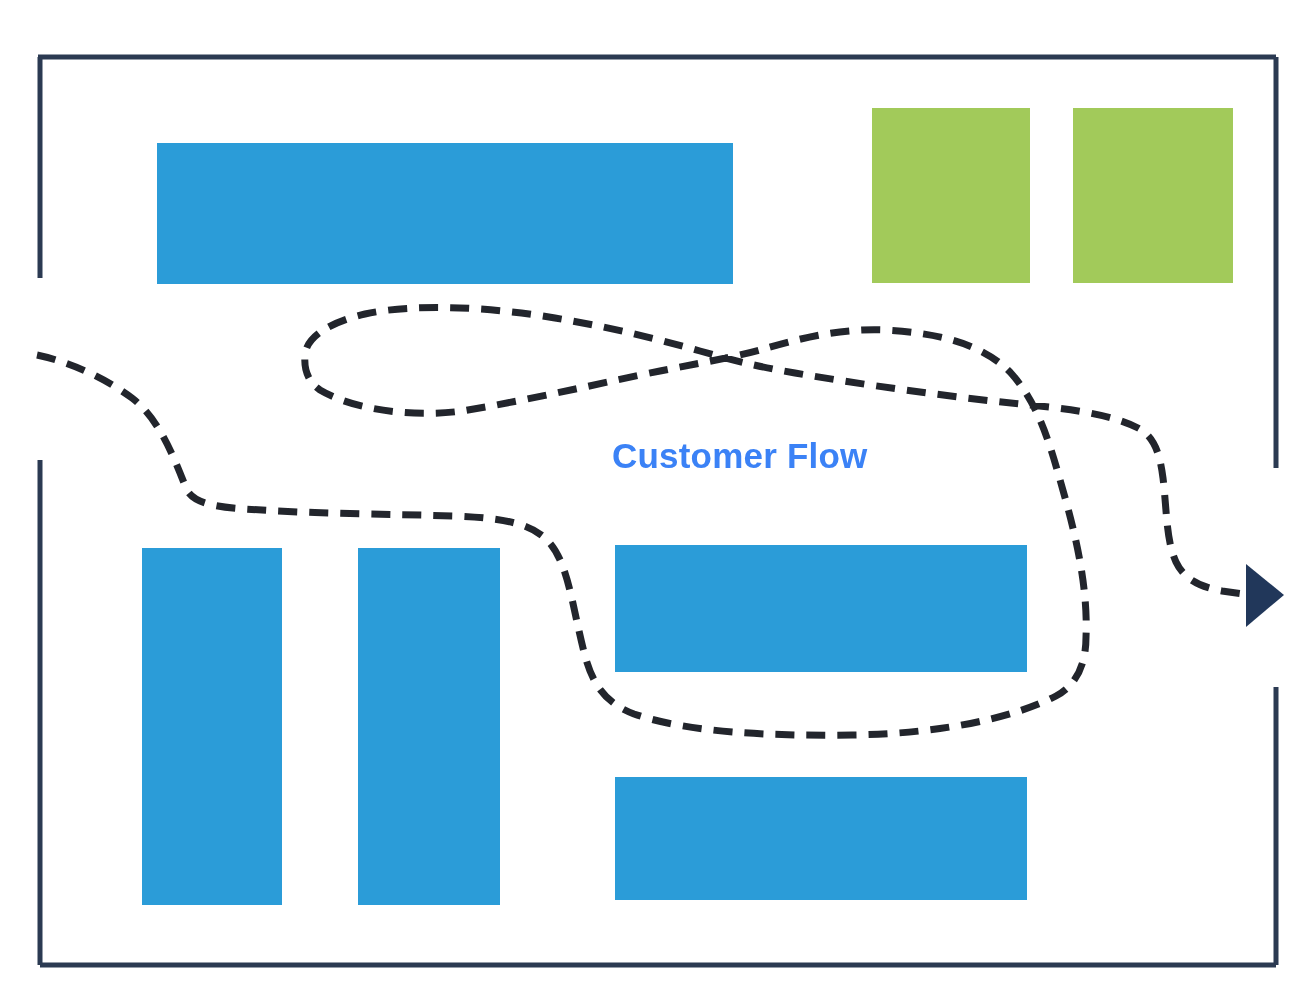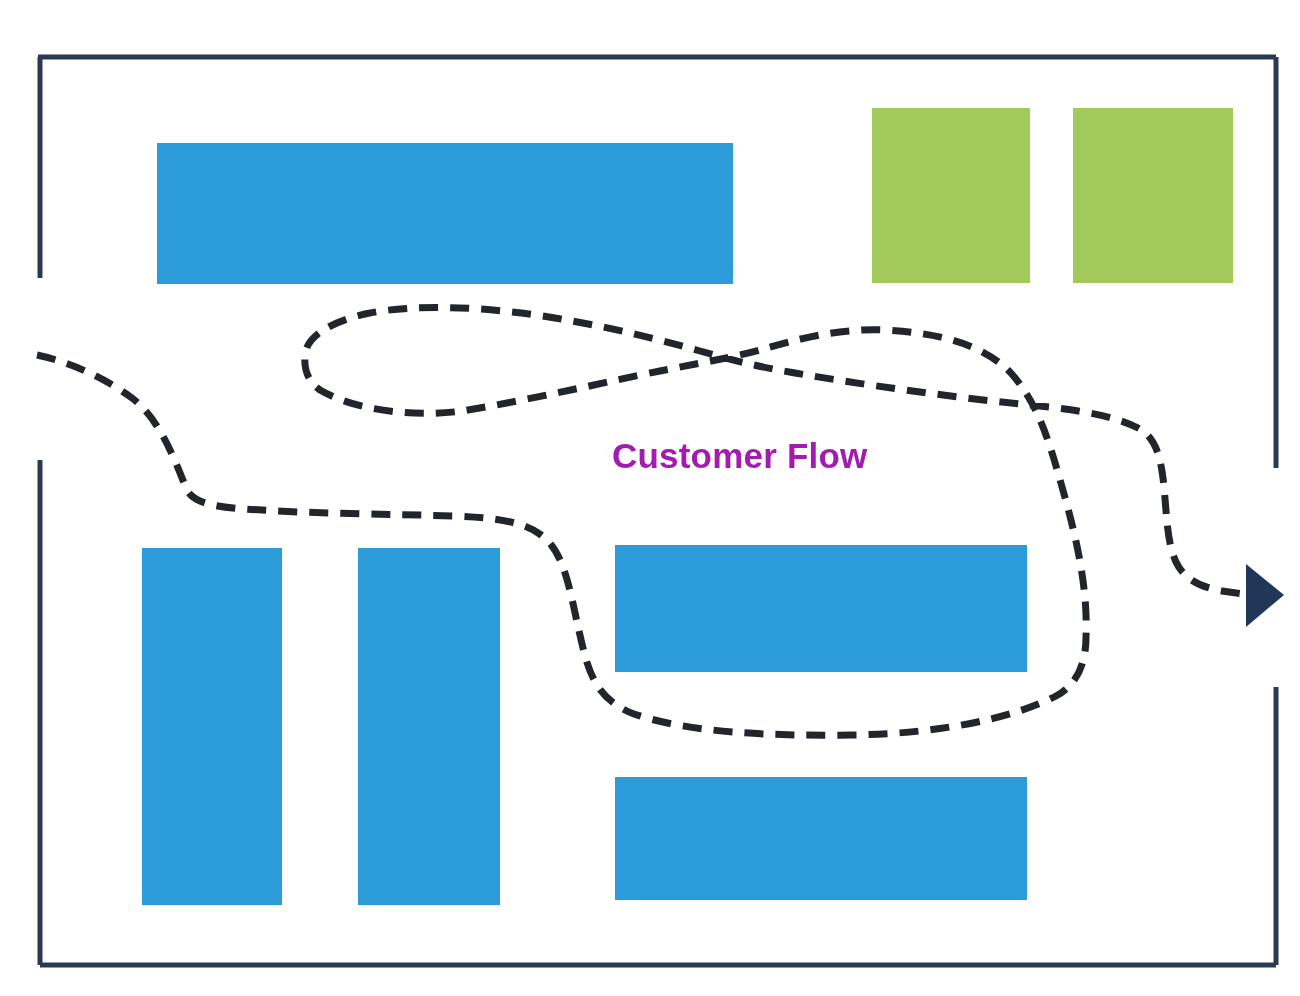--- a/index.html
+++ b/index.html
@@ -27,21 +27,21 @@
 <body>
 
 <div class="plan" style="background: rgb(255, 255, 255);">
 
   <svg class="overlay" viewBox="0 0 1300 996" xmlns="http://www.w3.org/2000/svg">
     <path fill="none" stroke-linecap="butt" d="M38,57 H1276 M1276,57 V468 M1276,687 V965 M1276,965 H40 M40,965 V460 M40,278 V57" stroke="#2b3a52" stroke-width="5"></path>
     <path fill="none" stroke-linecap="butt" d="M37,355 C70,362 105,378 132,398 C158,418 172,452 186,488 C192,503 215,507 245,509 C315,514 390,514 455,516 C505,518 532,524 548,541 C568,562 572,605 584,652 C592,684 605,703 634,714 C690,733 770,736 852,735 C935,734 1012,719 1056,696 C1078,684 1086,662 1086,637 C1088,590 1077,540 1064,494 C1051,448 1040,405 1010,372 C980,342 935,333 885,330 C836,328 795,340 760,350 C735,357 700,363 660,371 C610,381 530,400 462,411 C410,418 352,409 320,390 C305,380 303,363 306,350 C310,336 330,322 365,314 C415,303 490,307 555,318 C615,328 665,341 700,351 C735,361 760,367 795,373 C865,385 950,397 1030,405 C1080,410 1115,416 1138,428 C1155,437 1160,455 1163,478 C1167,512 1166,540 1176,562 C1184,579 1200,587 1222,591 L1244,594" stroke="#22252c" stroke-width="7" stroke-dasharray="19 12"></path>
     <polygon points="1246,564 1246,627 1284,595" fill="#21375a"></polygon>
   </svg>
 
-  <div class="flow-label" style="color: #a21caf;">Customer Flow</div>
+  <div class="flow-label" style="color: #3b82f6;">Customer Flow</div>
 
 <div class="zone" style="left: 157px; top: 143px; width: 576px; height: 141px; background: rgb(43, 156, 216);"></div>
     <div class="zone" style="left: 872px; top: 108px; width: 158px; height: 175px; background: rgb(162, 202, 90);"></div>
     <div class="zone" style="left: 1073px; top: 108px; width: 160px; height: 175px; background: rgb(162, 202, 90);"></div>
     <div class="zone" style="left: 142px; top: 548px; width: 140px; height: 357px; background: rgb(43, 156, 216);"></div>
     <div class="zone" style="left: 358px; top: 548px; width: 142px; height: 357px; background: rgb(43, 156, 216);"></div>
     <div class="zone" style="left: 615px; top: 545px; width: 412px; height: 127px; background: rgb(43, 156, 216);"></div>
     <div class="zone" style="left: 615px; top: 777px; width: 412px; height: 123px; background: rgb(43, 156, 216);"></div>
   </div>
 

